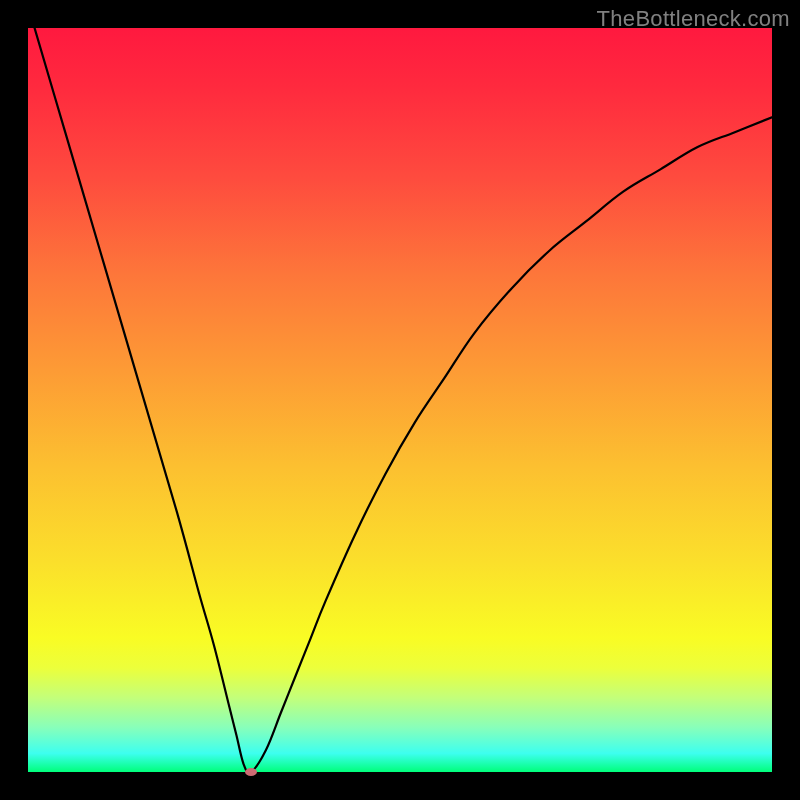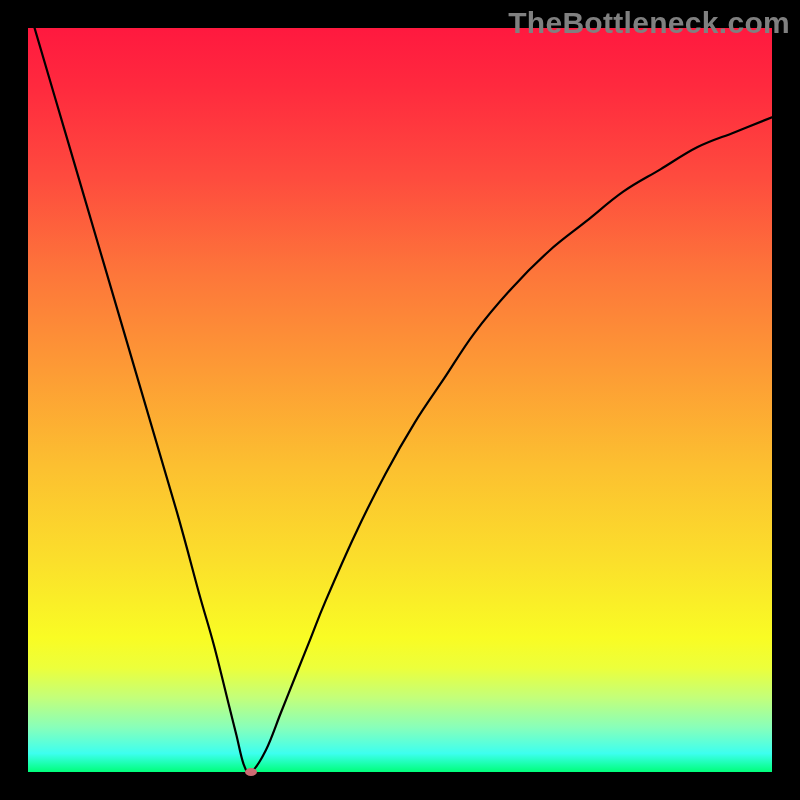--- a/index.html
+++ b/index.html
@@ -32,22 +32,22 @@
       #88ffba 94%,
       #3dffef 97.5%,
       #00ff7b 100%
     );
   }
   .watermark {
     position: absolute;
     top: 6px;
     right: 10px;
     color: #808080;
-    font-size: 30px;
-    font-weight: 700;
+    font-size: 22px;
+    font-weight: 400;
     letter-spacing: 0.3px;
   }
   svg.curve {
     position: absolute;
     left: 0;
     top: 0;
     width: 744px;
     height: 744px;
   }
   .dot {

